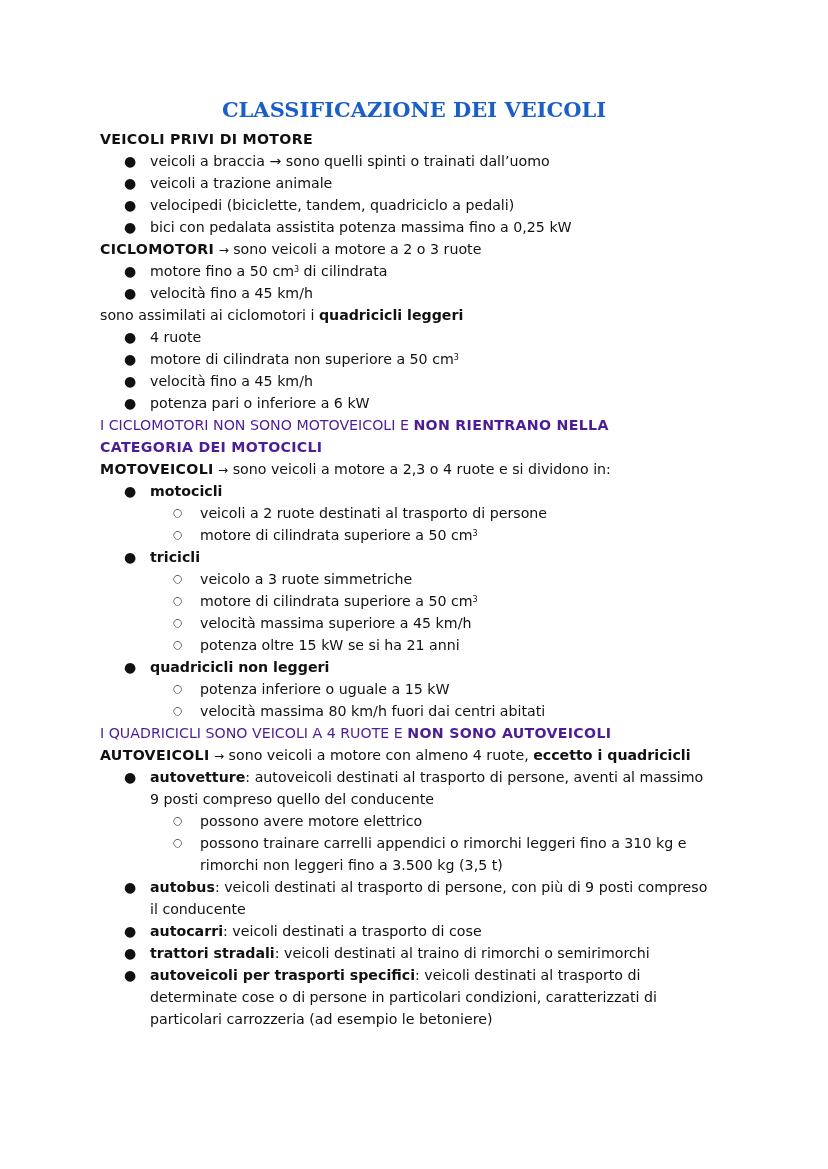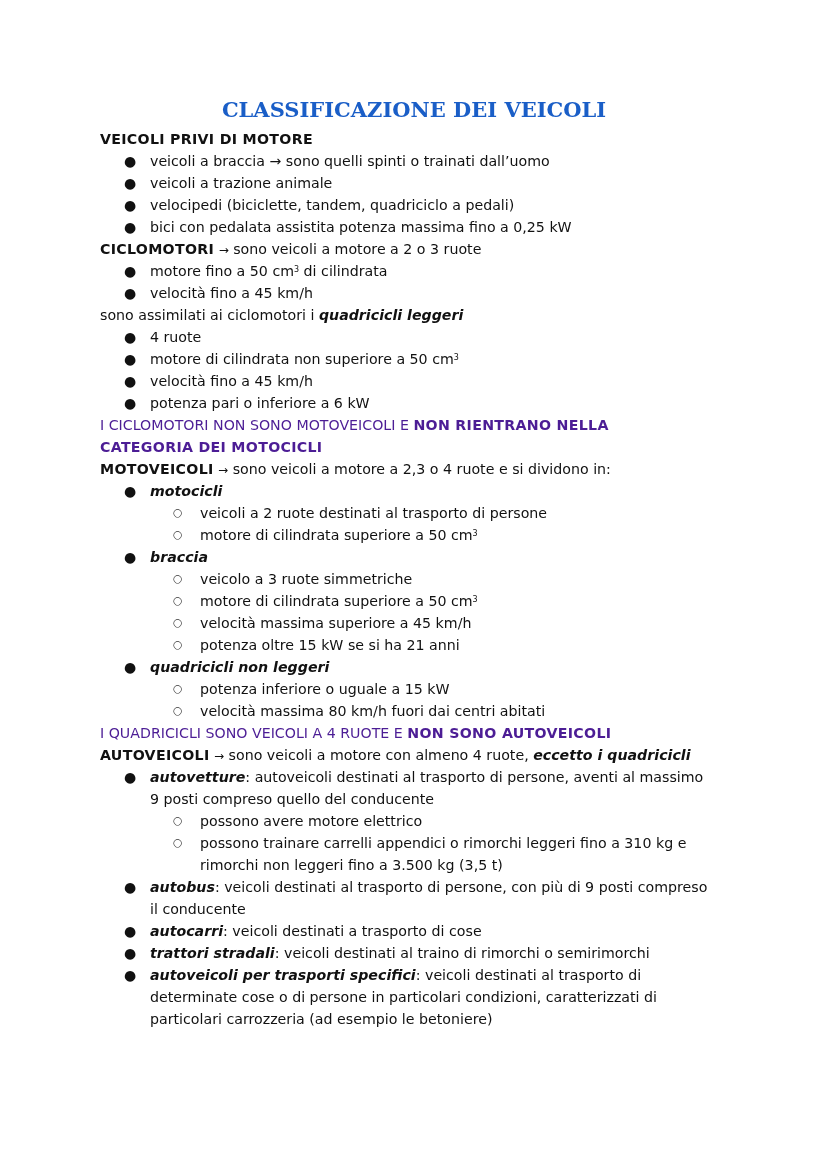--- a/index.html
+++ b/index.html
@@ -15,21 +15,21 @@
     }
     .line {
       position: absolute; left: 100px; font-size: 14.2px; line-height: 22px; white-space: nowrap;
     }
     .l1 { left: 100px; }
     .b1 { left: 150px; }
     .b2 { left: 200px; }
     .bullet1 { position: absolute; left: 124px; font-size: 14px; line-height: 22px; }
     .bullet2 { position: absolute; left: 173px; font-size: 11px; line-height: 22px; color: #333; }
     .heading { font-weight: bold; letter-spacing: 0.3px; }
-    .bold { font-weight: bold; font-style: italic; }
+    .bold { font-weight: bold; }
     .red { color: #4c1d95; }
     .arrow { font-size: 12px; }
     sup { font-size: 8px; vertical-align: top; position: relative; top: -1px; }
   </style>
 </head>
 <body>
 
 <div class="page">
 
   <div class="title">CLASSIFICAZIONE DEI VEICOLI</div>
@@ -77,21 +77,21 @@
   </div>
 
   <span class="bullet1" style="top:480px">●</span>
   <div class="line b1 bold" style="top:480px">motocicli</div>
   <span class="bullet2" style="top:502px">○</span>
   <div class="line b2" style="top:502px">veicoli a 2 ruote destinati al trasporto di persone</div>
   <span class="bullet2" style="top:524px">○</span>
   <div class="line b2" style="top:524px"><span>motore di cilindrata superiore a 50 cm</span><sup>3</sup></div>
 
   <span class="bullet1" style="top:546px">●</span>
-  <div class="line b1 bold" style="top:546px">braccia</div>
+  <div class="line b1 bold" style="top:546px">tricicli</div>
   <span class="bullet2" style="top:568px">○</span>
   <div class="line b2" style="top:568px">veicolo a 3 ruote simmetriche</div>
   <span class="bullet2" style="top:590px">○</span>
   <div class="line b2" style="top:590px"><span>motore di cilindrata superiore a 50 cm</span><sup>3</sup></div>
   <span class="bullet2" style="top:612px">○</span>
   <div class="line b2" style="top:612px">velocità massima superiore a 45 km/h</div>
   <span class="bullet2" style="top:634px">○</span>
   <div class="line b2" style="top:634px">potenza oltre 15 kW se si ha 21 anni</div>
 
   <span class="bullet1" style="top:656px">●</span>

